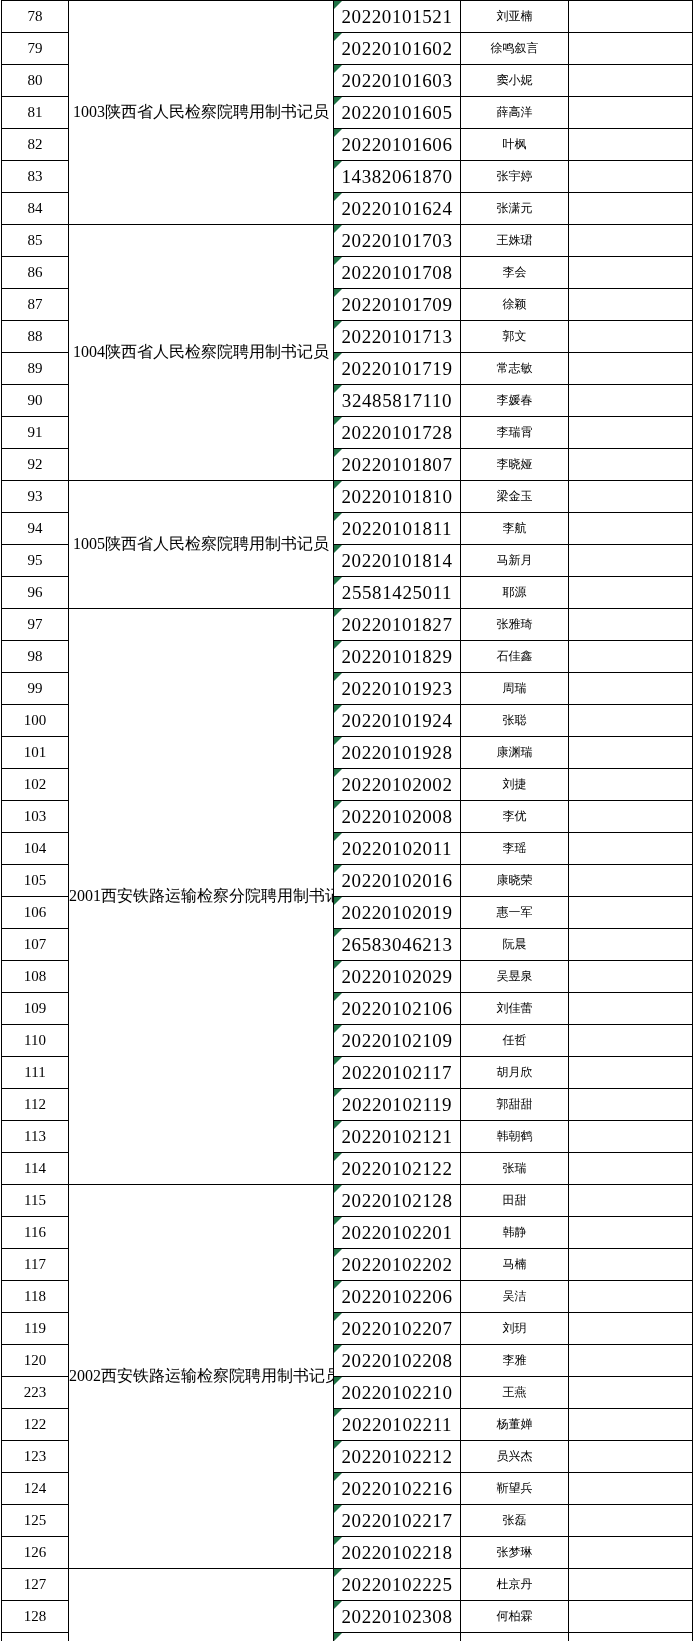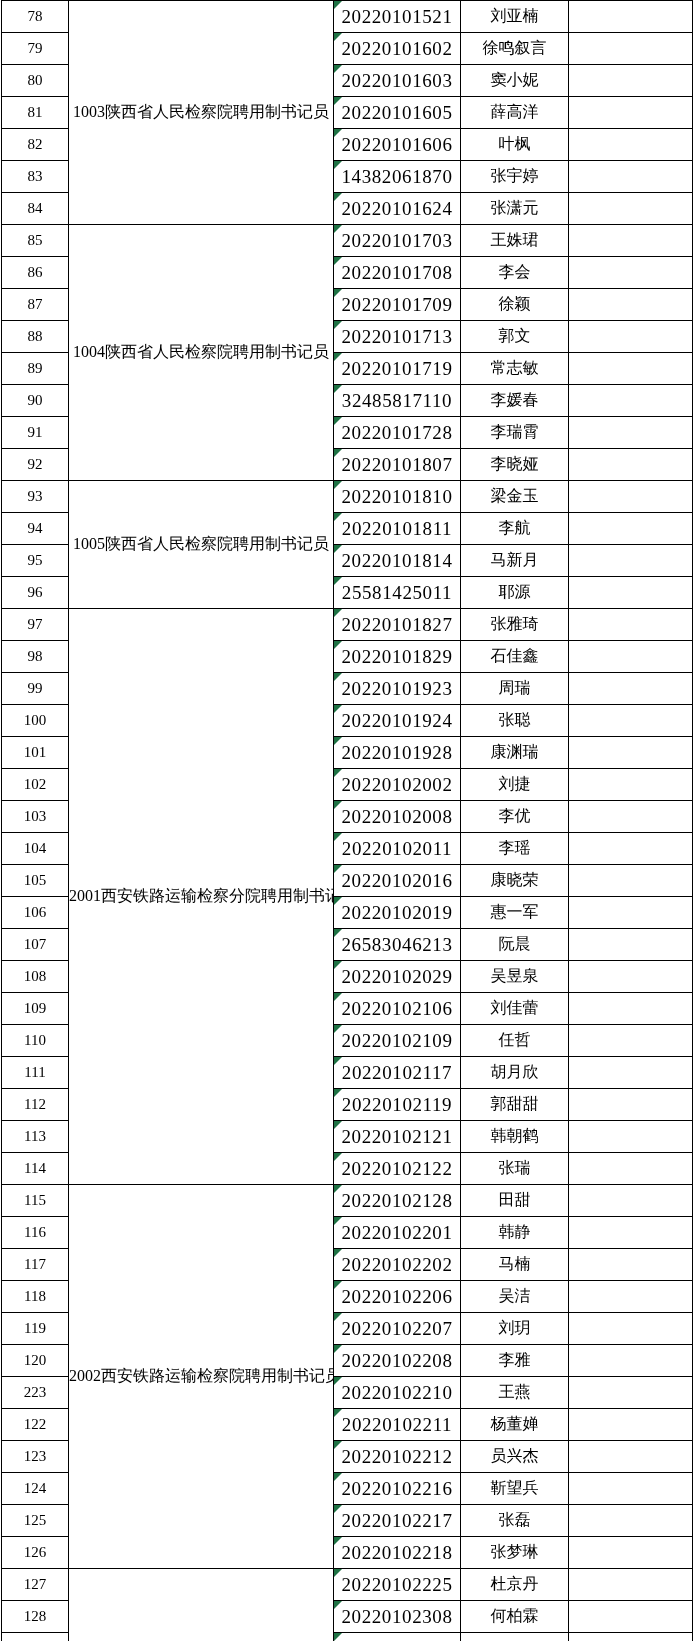--- a/index.html
+++ b/index.html
@@ -24,21 +24,21 @@
     text-align:center;
     vertical-align:middle;
     overflow:visible;
   }
   table.roster tr{height:32px;}
   tr.partial-row{height:32px;}
   td.c-no{font-size:15px;}
   td.c-pos{font-size:16px;white-space:nowrap;}
   td.c-pos .pos-label{display:inline-block;white-space:nowrap;}
   td.c-num{font-size:19px;letter-spacing:0.6px;position:relative;}
-  td.c-name{font-size:16px;}
+  td.c-name{font-size:12px;}
   td.c-empty{font-size:16px;}
   .corner-triangle{
     position:absolute;top:0;left:0;
     width:0;height:0;
     border-style:solid;
     border-width:8px 8px 0 0;
     border-color:var(--triangle,#1f7244) transparent transparent transparent;
     pointer-events:none;
   }
 </style>

